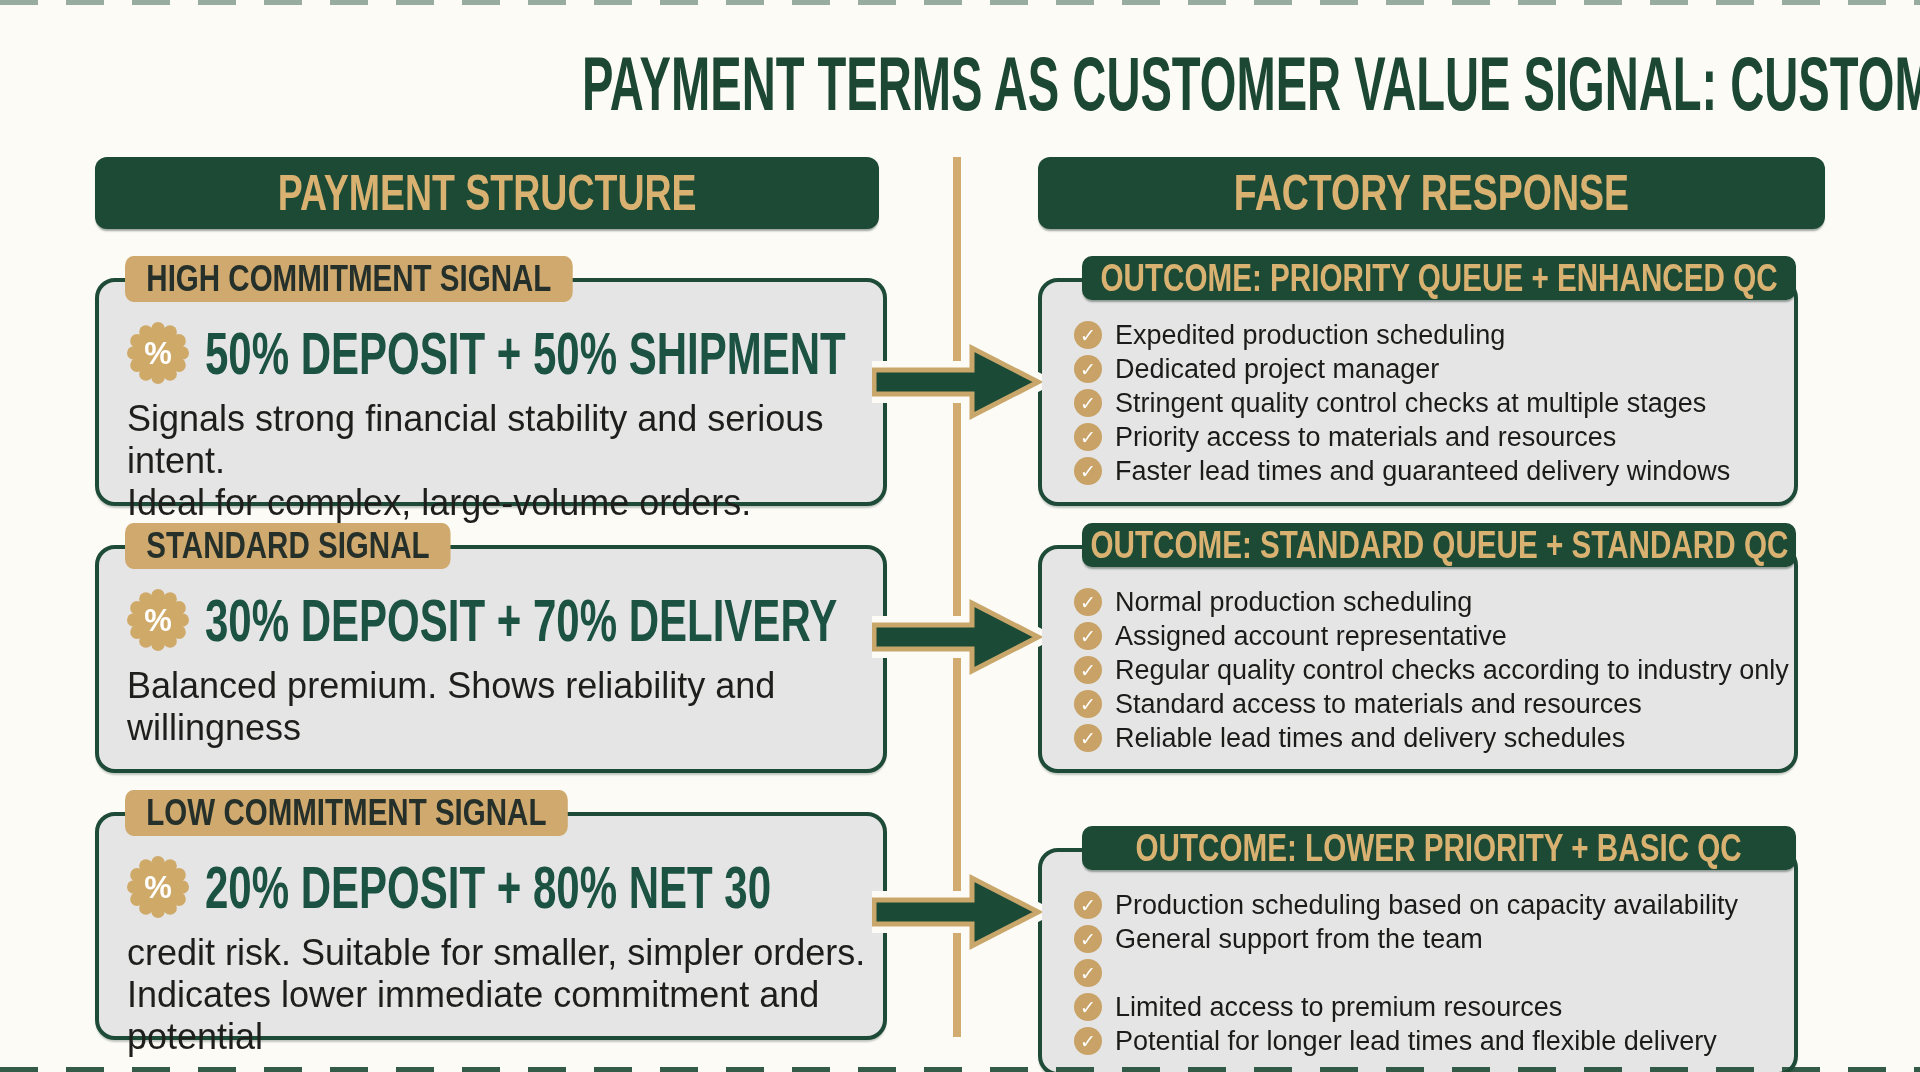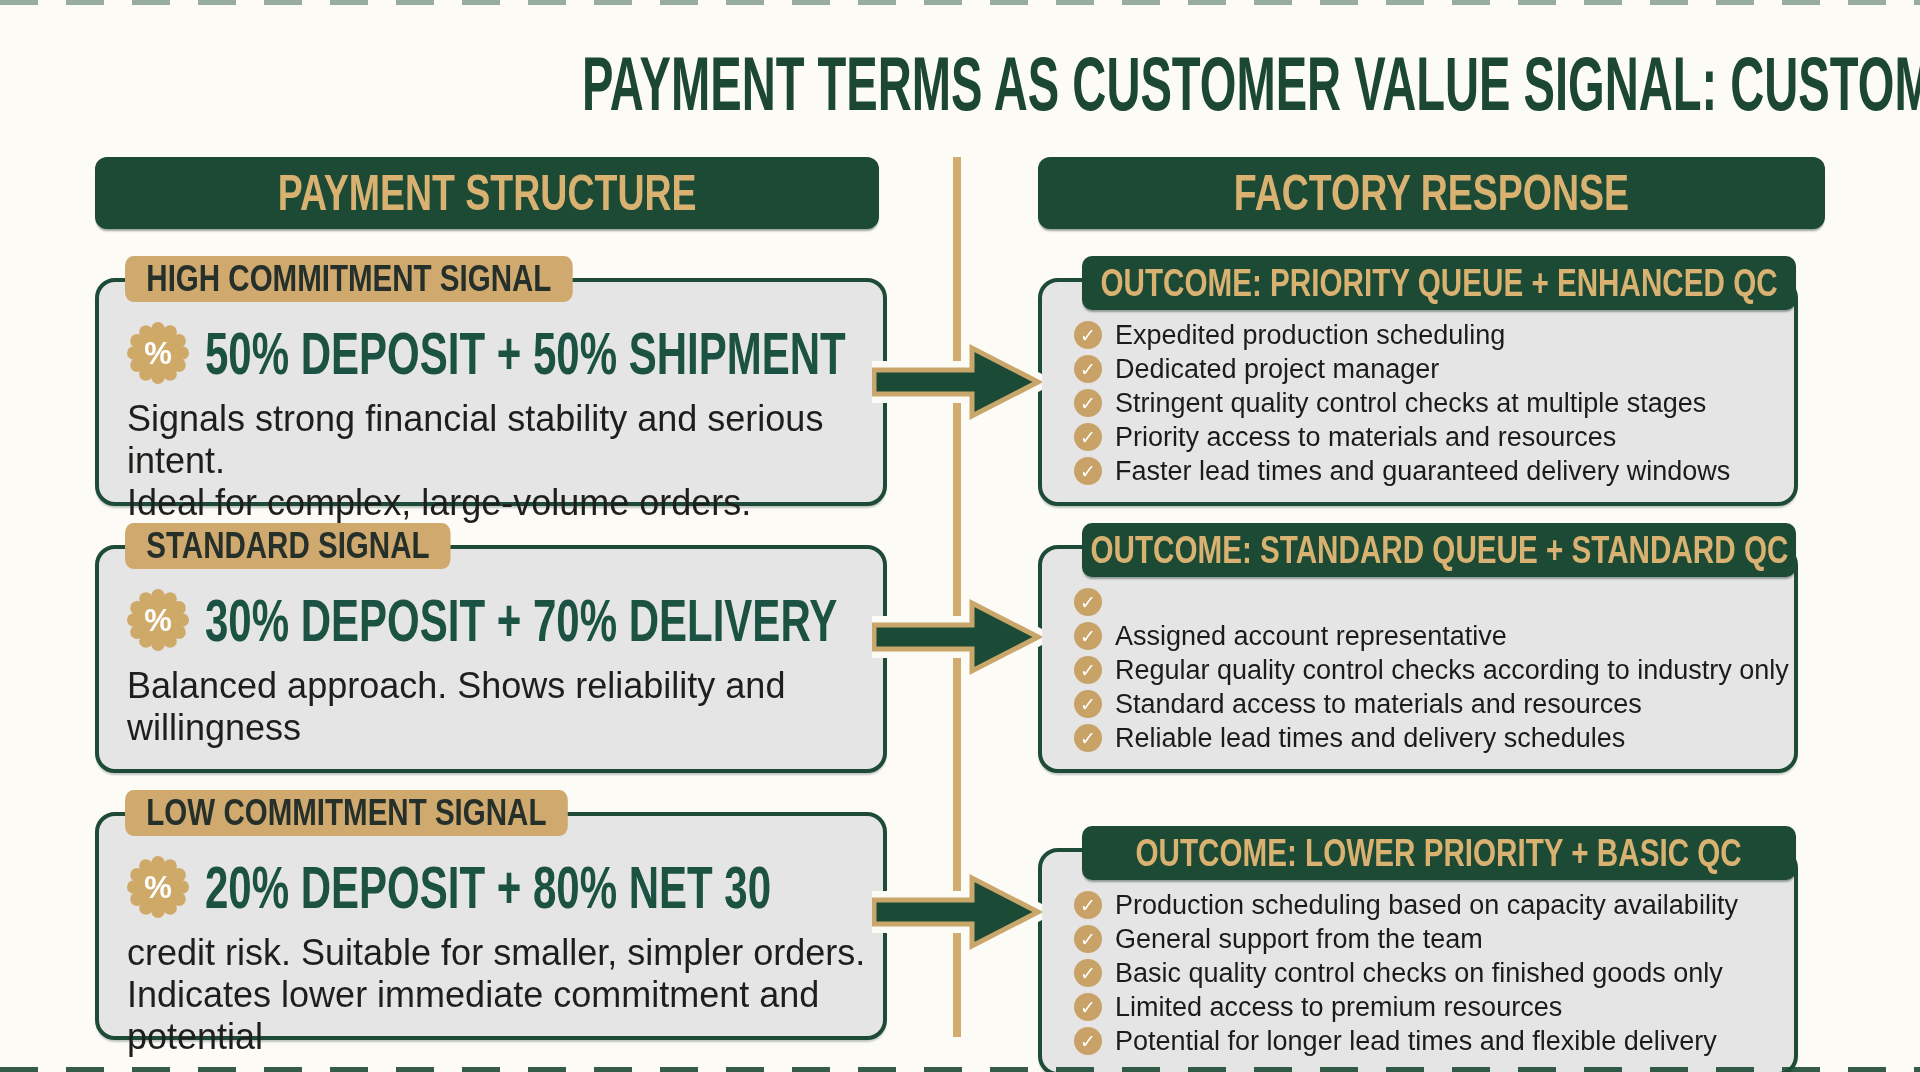--- a/index.html
+++ b/index.html
@@ -51,21 +51,21 @@
     transform:scaleX(.82);transform-origin:left center;}
   .head-row{display:flex;align-items:center;margin:38px 0 0 28px;height:66px;}
   .seal{flex:none;margin-right:16px;}
   .pay-heading{display:inline-block;font-size:60px;font-weight:bold;color:#1c5242;
     white-space:nowrap;transform:scaleX(.70);transform-origin:left center;}
   .pay-body{margin:12px 0 0 28px;font-size:36px;line-height:42px;color:#1e1e1c;}
 
   
   .card.out{left:1038px;width:752px;}
   .card.out.c1{top:278px;} .card.out.c2{top:545px;} .card.out.c3{top:848px;}
-  .banner{position:absolute;top:-26px;left:40px;right:-2px;height:54px;
+  .banner{position:absolute;top:-26px;left:40px;right:-2px;height:44px;
     background:#1d4a35;border-radius:10px;display:flex;align-items:center;
     justify-content:center;box-shadow:0 3px 2px -1px rgba(16,40,28,.4);}
   .banner span{display:inline-block;font-size:38px;font-weight:bold;color:#d9b272;
     white-space:nowrap;transform:scaleX(.78);transform-origin:center;}
   .out-list{margin:36px 0 0 0;padding:0 0 0 32px;list-style:none;}
   .out-list li{display:flex;align-items:center;gap:13px;height:34px;
     font-size:27px;color:#1b1b19;white-space:nowrap;}
   .check{flex:none;width:28px;height:28px;border-radius:50%;background:#c8a266;
     color:#fff;font-size:19px;font-weight:bold;display:flex;align-items:center;
     justify-content:center;}
@@ -154,21 +154,21 @@
           <circle cx="32" cy="7" r="7"></circle>
             <circle cx="44.5" cy="10.3" r="7"></circle>
             <circle cx="53.7" cy="19.5" r="7"></circle>
           <circle cx="32" cy="32" r="26"></circle>
         </g>
         <text x="32" y="43" text-anchor="middle" font-size="32" font-weight="bold" fill="#ffffff" font-family="Liberation Sans, sans-serif">%</text>
       </svg>
       <span class="pay-heading">30% DEPOSIT + 70% DELIVERY</span>
     </div>
     <div class="pay-body">
-      <div>Balanced approach. Shows reliability and willingness</div>
+      <div>Balanced premium. Shows reliability and willingness</div>
     </div>
   </div>
 
   <div class="card pay c3">
     <div class="badge">
         <span>LOW COMMITMENT SIGNAL</span>
       </div>
     <div class="head-row">
       <svg class="seal" viewBox="0 0 64 64" width="62" height="62">
         <g fill="#cfa968">
@@ -224,20 +224,21 @@
     </ul>
   </div>
 
   <div class="card out c2">
     <div class="banner">
         <span>OUTCOME: STANDARD QUEUE + STANDARD QC</span>
       </div>
     <ul class="out-list">
       <li>
           <span class="check">✓</span>
+          <span>Normal production scheduling</span>
         </li>
       <li>
           <span class="check">✓</span>
           <span>Assigned account representative</span>
         </li>
       <li>
           <span class="check">✓</span>
           <span>Regular quality control checks according to industry only</span>
         </li>
       <li>
@@ -259,21 +260,20 @@
       <li>
           <span class="check">✓</span>
           <span>Production scheduling based on capacity availability</span>
         </li>
       <li>
           <span class="check">✓</span>
           <span>General support from the team</span>
         </li>
       <li>
           <span class="check">✓</span>
-          <span>Basic quality control checks on finished goods only</span>
         </li>
       <li>
           <span class="check">✓</span>
           <span>Limited access to premium resources</span>
         </li>
       <li>
           <span class="check">✓</span>
           <span>Potential for longer lead times and flexible delivery</span>
         </li>
     </ul>

